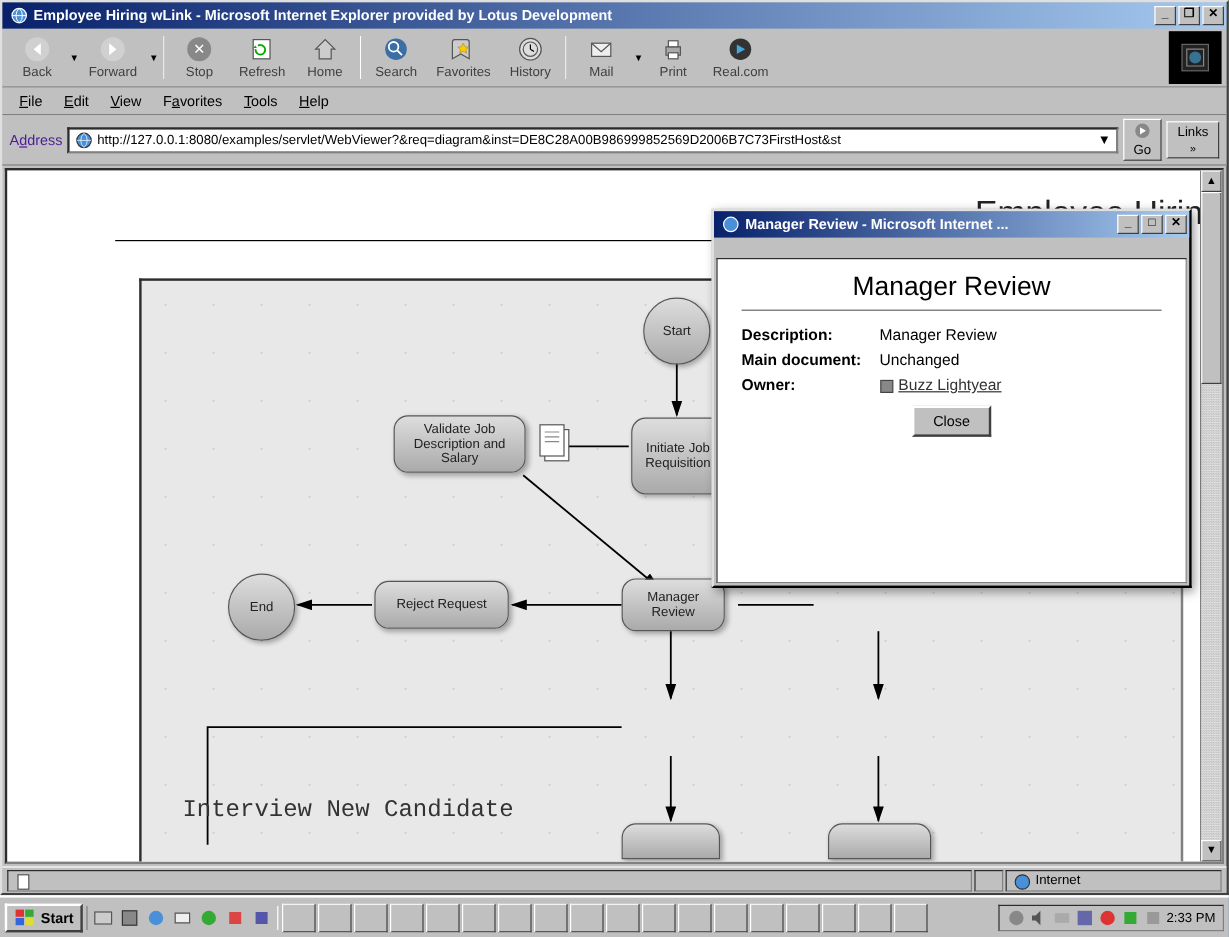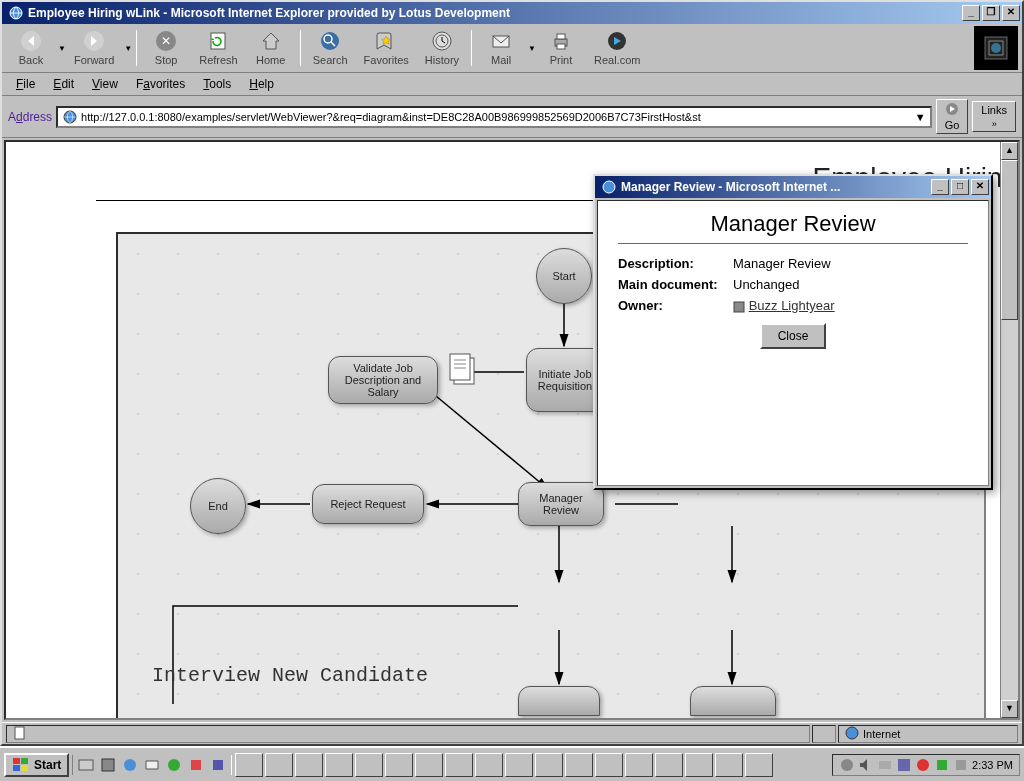--- a/index.html
+++ b/index.html
@@ -49,26 +49,26 @@
 .doc-icon { position: absolute; }
 
 
 .vscroll { position: absolute; right: 0; top: 0; bottom: 0; width: 18px; background: #c0c0c0; border-left: 1px solid #808080; display: flex; flex-direction: column; }
 .vscroll .arrow { height: 18px; background: #c0c0c0; border: 1px solid; border-color: #fff #404040 #404040 #fff; text-align: center; font-size: 9px; line-height: 14px; }
 .vscroll .track { flex: 1; background: repeating-conic-gradient(#c0c0c0 0% 25%, #e0e0e0 0% 50%) 50% / 2px 2px; position: relative; }
 .vscroll .thumb { position: absolute; left: 0; right: 0; top: 0; height: 160px; background: #c0c0c0; border: 1px solid; border-color: #fff #404040 #404040 #fff; }
 
 
 .statusbar { height: 22px; background: #c0c0c0; border-top: 1px solid #fff; display: flex; align-items: center; font-size: 11px; padding: 0 4px; gap: 2px; }
-.status-pane { border: 1px inset #808080; padding: 2px 6px; height: 18px; display: flex; align-items: flex-end; gap: 4px; }
+.status-pane { border: 1px inset #808080; padding: 2px 6px; height: 18px; display: flex; align-items: flex-start; gap: 4px; }
 .status-pane.main { flex: 1; }
 .status-pane.zone { width: 180px; }
 
 
-.popup { position: absolute; left: 593px; top: 174px; width: 400px; height: 316px; background: #c0c0c0; border: 2px solid; border-color: #dfdfdf #000 #000 #dfdfdf; box-shadow: 3px 3px 8px rgba(0,0,0,0.4); display: flex; flex-direction: column; z-index: 50; }
+.popup { position: absolute; left: 593px; top: 174px; width: 400px; height: 316px; background: #c0c0c0; border: 2px solid; border-color: #dfdfdf #000 #000 #dfdfdf; box-shadow: 3px 3px 8px rgba(0,0,0,0.4); display: flex; flex-direction: column; z-index: 50; gap: 15px; }
 .popup .titlebar { background: linear-gradient(to right, #08216b, #a6caf0); }
 .popup .popup-body { flex: 1; background: #fff; margin: 2px; border: 1px inset #808080; padding: 10px 20px 16px; display: flex; flex-direction: column; }
 .popup-title { font-family: "Trebuchet MS", sans-serif; font-size: 22px; text-align: center; margin-bottom: 6px; }
 .popup-hr { border: none; border-top: 1px solid #666; margin-bottom: 12px; }
 .popup-row { display: flex; font-size: 13px; font-family: Arial, sans-serif; margin-bottom: 6px; }
 .popup-row .lbl { width: 115px; font-weight: bold; }
 .popup-row .val { flex: 1; }
 .popup-row .val a { color: #333; text-decoration: underline; }
 .popup-close-btn { align-self: center; margin-top: 4px; padding: 4px 16px; background: #c0c0c0; border: 2px solid; border-color: #fff #404040 #404040 #fff; font-size: 12px; }
 
@@ -271,21 +271,21 @@
         <line x1="441" y1="292" x2="441" y2="348" stroke="#000" stroke-width="1.5" marker-end="url(#ah)"></line>
         <line x1="614" y1="292" x2="614" y2="348" stroke="#000" stroke-width="1.5" marker-end="url(#ah)"></line>
         <line x1="441" y1="396" x2="441" y2="450" stroke="#000" stroke-width="1.5" marker-end="url(#ah)"></line>
         <line x1="614" y1="396" x2="614" y2="450" stroke="#000" stroke-width="1.5" marker-end="url(#ah)"></line>
         <path d="M400 372 L55 372 L55 470" stroke="#000" stroke-width="1.5" fill="none"></path>
       </svg>
 
       <div class="node circle" style="left:418px; top:14px">
           <span>Start</span>
         </div>
-      <div class="node" style="left:210px; top:122px; width:110px; height:48px">
+      <div class="node" style="left:210px; top:112px; width:110px; height:48px">
           <span>Validate Job Description and Salary</span>
         </div>
       <div class="doc-icon" style="left:326px; top:118px">
         <svg width="36" height="40">
             <rect x="10" y="6" width="20" height="26" fill="#fff" stroke="#555"></rect>
             <rect x="6" y="2" width="20" height="26" fill="#fff" stroke="#555"></rect>
             <line x1="10" y1="8" x2="22" y2="8" stroke="#888"></line>
             <line x1="10" y1="12" x2="22" y2="12" stroke="#888"></line>
             <line x1="10" y1="16" x2="22" y2="16" stroke="#888"></line>
           </svg>

